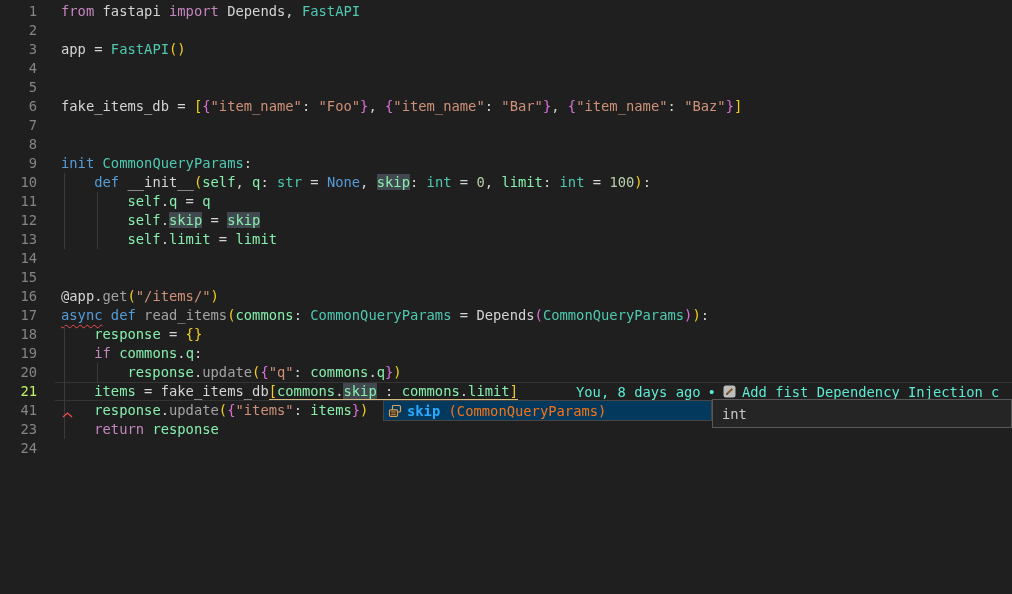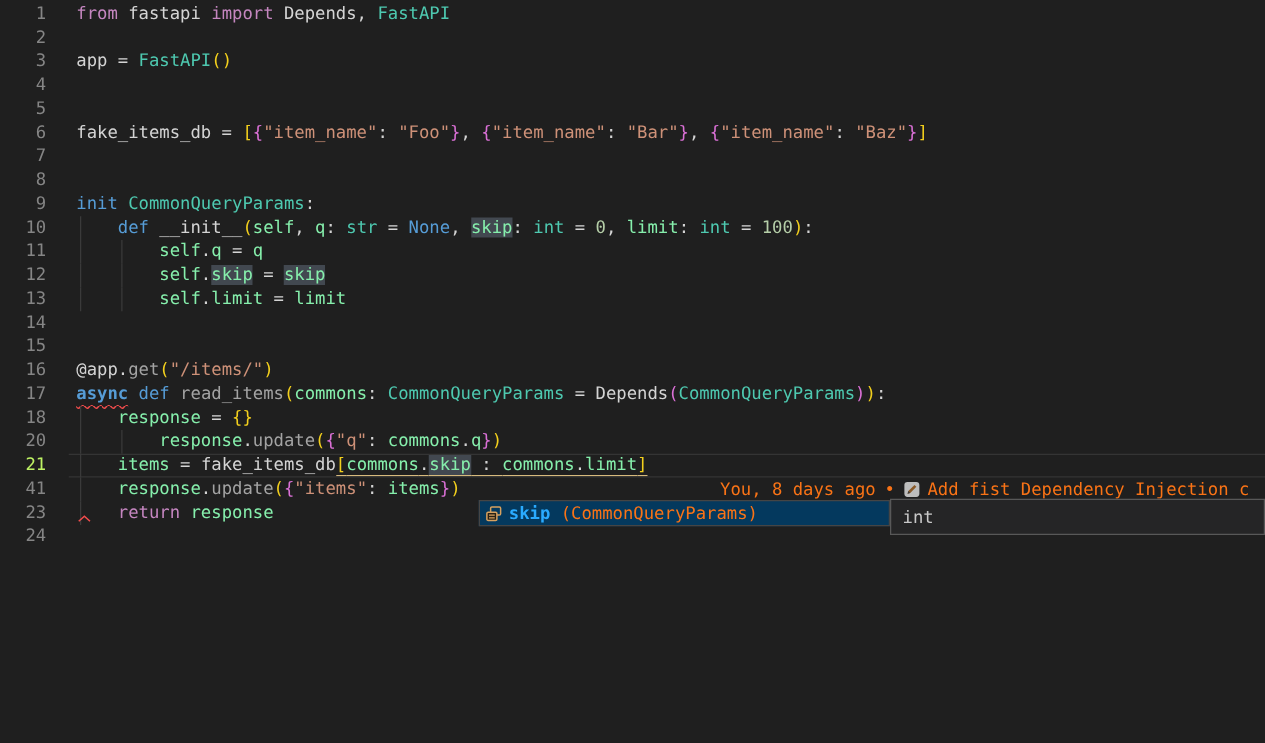--- a/index.html
+++ b/index.html
@@ -28,25 +28,25 @@
   .k2{color:#569cd6}
   .ty{color:#4ec9b0}
   .fn{color:#a3a3a3}
   .st{color:#ce9178}
   .nu{color:#b5cea8}
   .va{color:#86efac}
   .b1{color:#f2cf1d}
   .b2{color:#da70d6}
   .hl{background:#424850;}
   .uly{border-bottom:1.5px solid #d7ba7d;}
-  .sqr{text-decoration:underline wavy #f14c4c;text-decoration-thickness:1px;text-underline-offset:3.5px;font-weight:bold;}
+  .sqr{text-decoration:underline wavy #f14c4c;text-decoration-thickness:1px;text-underline-offset:3.5px;}
   
   #blame{
     position:absolute;left:576px;top:382px;height:19px;display:flex;align-items:center;
-    color:#f97316;white-space:pre;z-index:3;
+    color:#5eead4;white-space:pre;z-index:3;
   }
   #blame .sep{margin:0 7px;}
   #blame svg{margin-right:6px;flex:none;}
   
   #err-caret{position:absolute;left:62px;top:412px;z-index:3;}
   
   #suggest-row{
     position:absolute;left:383px;top:400px;width:329px;height:21px;box-sizing:border-box;
     background:#04395e;border:1px solid #454545;display:flex;align-items:center;z-index:5;
   }
@@ -136,20 +136,25 @@
         <div class="code"><span class="tok pl">@app.</span><span class="tok fn">get</span><span class="tok b1">(</span><span class="tok st">"/items/"</span><span class="tok b1">)</span></div>
       </div>
       <div class="line">
         <div class="ln">17</div>
         <div class="code"><span class="tok k2 sqr">async</span><span class="tok pl"> </span><span class="tok k2">def</span><span class="tok pl"> </span><span class="tok fn">read_items</span><span class="tok b1">(</span><span class="tok va">commons</span><span class="tok pl">: </span><span class="tok ty">CommonQueryParams</span><span class="tok pl"> = </span><span class="tok pl">Depends</span><span class="tok b2">(</span><span class="tok ty">CommonQueryParams</span><span class="tok b2">)</span><span class="tok b1">)</span><span class="tok pl">:</span></div>
       </div>
       <div class="line">
         <div class="guide" style="left: 63.5px;"></div>
         <div class="ln">18</div>
         <div class="code"><span class="tok pl">    </span><span class="tok va">response</span><span class="tok pl"> = </span><span class="tok b1">{}</span></div>
+      </div>
+      <div class="line">
+        <div class="guide" style="left: 63.5px;"></div>
+        <div class="ln">19</div>
+        <div class="code"><span class="tok pl">    </span><span class="tok k1">if</span><span class="tok pl"> </span><span class="tok va">commons</span><span class="tok pl">.</span><span class="tok va">q</span><span class="tok pl">:</span></div>
       </div>
       <div class="line">
         <div class="guide" style="left: 63.5px;"></div>
         <div class="guide" style="left: 96.74px;"></div>
         <div class="ln">20</div>
         <div class="code"><span class="tok pl">        </span><span class="tok va">response</span><span class="tok pl">.</span><span class="tok fn">update</span><span class="tok b1">(</span><span class="tok b2">{</span><span class="tok st">"q"</span><span class="tok pl">: </span><span class="tok va">commons</span><span class="tok pl">.</span><span class="tok va">q</span><span class="tok b2">}</span><span class="tok b1">)</span></div>
       </div>
       <div class="line current">
         <div class="guide" style="left: 63.5px;"></div>
         <div class="ln">21</div>

